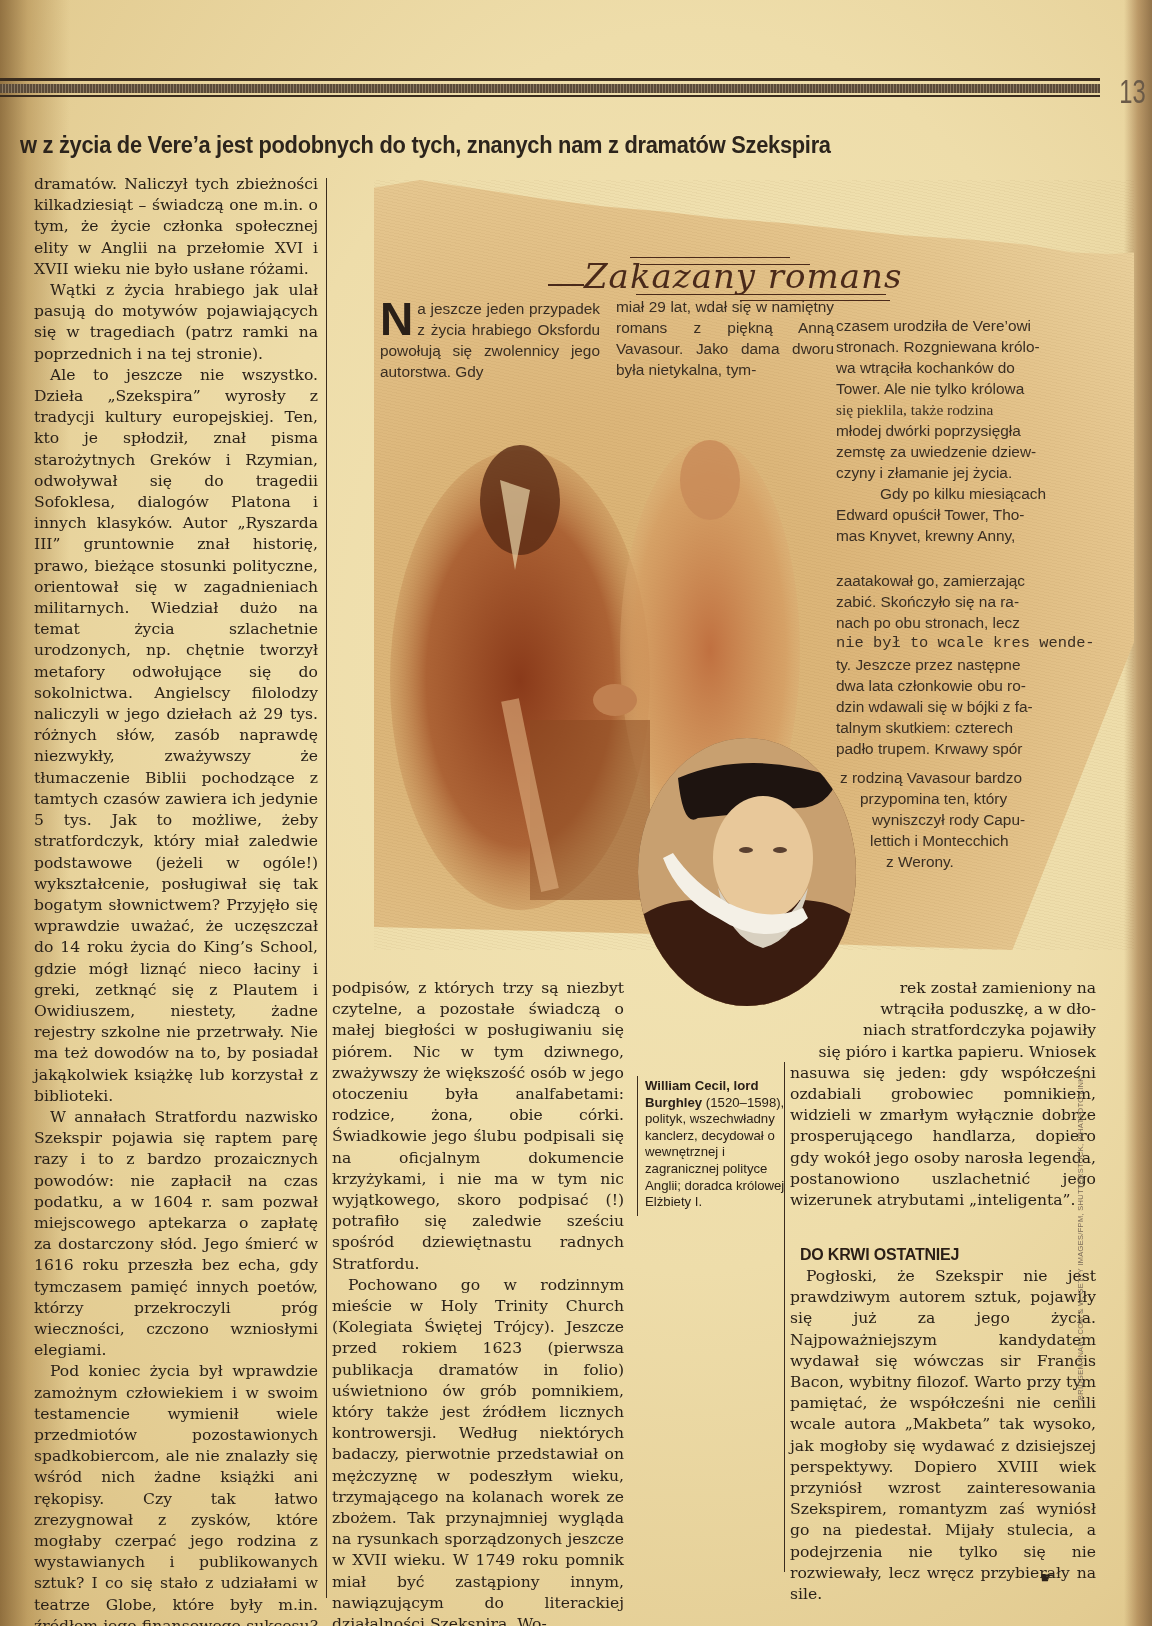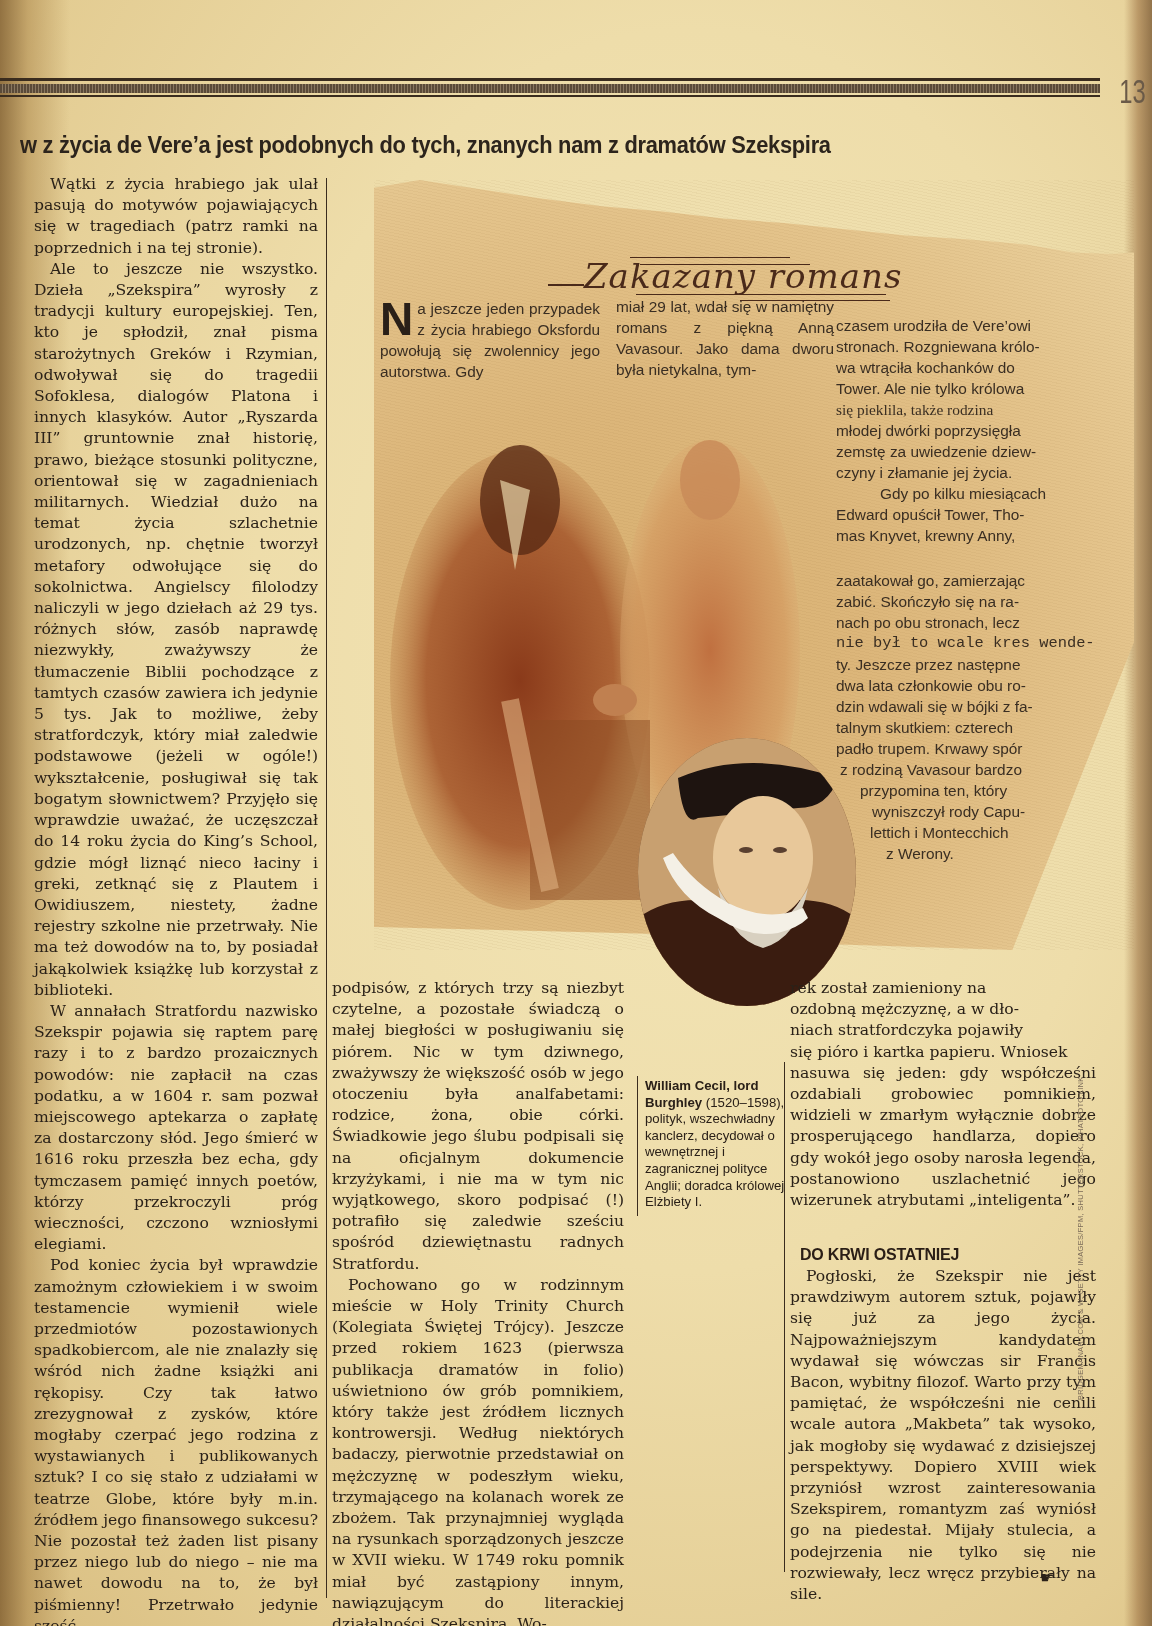--- a/index.html
+++ b/index.html
@@ -104,38 +104,39 @@
   }
   .credit {
     position: absolute; left: 1076px; top: 1400px;
     font-family: "Liberation Sans", sans-serif; font-size: 7.5px; color: #7a6a58;
     transform: rotate(-90deg); transform-origin: left top; white-space: nowrap;
     letter-spacing: 0.3px;
   }
   .end-mark {
     position: absolute; left: 1040px; top: 1568px; font-size: 16px; color: #2a2018;
   }
-  .col3 .rt { display: block; text-align: left; }
+  .col3 .rt { display: block; text-align: right; }
 </style>
 </head>
 <body>
 
 <div class="spine-shadow"></div>
 <div class="right-edge"></div>
 
 <div class="top-rule">
   <div class="l1"></div>
     <div class="l2"></div>
     <div class="l3"></div>
 </div>
 <div class="page-number">13</div>
 
 <h1 class="headline">w z życia de Vere’a jest podobnych do tych, znanych nam z dramatów Szekspira</h1>
 
 <div class="col col1">
+  <p>dramatów. Naliczył tych zbieżności kilkadziesiąt – świadczą one m.in. o tym, że życie członka społecznej elity w Anglii na przełomie XVI i XVII wieku nie było usłane różami.</p>
   <p class="ind">Wątki z życia hrabiego jak ulał pasują do motywów pojawiających się w tragediach (patrz ramki na poprzednich i na tej stronie).</p>
   <p class="ind">Ale to jeszcze nie wszystko. Dzieła „Szekspira” wyrosły z tradycji kultury europejskiej. Ten, kto je spłodził, znał pisma starożytnych Greków i Rzymian, odwoływał się do tragedii Sofoklesa, dialogów Platona i innych klasyków. Autor „Ryszarda III” gruntownie znał historię, prawo, bieżące stosunki polityczne, orientował się w zagadnieniach militarnych. Wiedział dużo na temat życia szlachetnie urodzonych, np. chętnie tworzył metafory odwołujące się do sokolnictwa. Angielscy filolodzy naliczyli w jego dziełach aż 29 tys. różnych słów, zasób naprawdę niezwykły, zważywszy że tłumaczenie Biblii pochodzące z tamtych czasów zawiera ich jedynie 5 tys. Jak to możliwe, żeby stratfordczyk, który miał zaledwie podstawowe (jeżeli w ogóle!) wykształcenie, posługiwał się tak bogatym słownictwem? Przyjęło się wprawdzie uważać, że uczęszczał do 14 roku życia do King’s School, gdzie mógł liznąć nieco łaciny i greki, zetknąć się z Plautem i Owidiuszem, niestety, żadne rejestry szkolne nie przetrwały. Nie ma też dowodów na to, by posiadał jakąkolwiek książkę lub korzystał z biblioteki.</p>
   <p class="ind">W annałach Stratfordu nazwisko Szekspir pojawia się raptem parę razy i to z bardzo prozaicznych powodów: nie zapłacił na czas podatku, a w 1604 r. sam pozwał miejscowego aptekarza o zapłatę za dostarczony słód. Jego śmierć w 1616 roku przeszła bez echa, gdy tymczasem pamięć innych poetów, którzy przekroczyli próg wieczności, czczono wzniosłymi elegiami.</p>
   <p class="ind">Pod koniec życia był wprawdzie zamożnym człowiekiem i w swoim testamencie wymienił wiele przedmiotów pozostawionych spadkobiercom, ale nie znalazły się wśród nich żadne książki ani rękopisy. Czy tak łatwo zrezygnował z zysków, które mogłaby czerpać jego rodzina z wystawianych i publikowanych sztuk? I co się stało z udziałami w teatrze Globe, które były m.in. źródłem jego finansowego sukcesu? Nie pozostał też żaden list pisany przez niego lub do niego – nie ma nawet dowodu na to, że był piśmienny! Przetrwało jedynie sześć</p>
 </div>
 <div class="vrule" style="left:326px; top:178px; height:1420px;"></div>
 
 <div class="torn"></div>
 <div class="torn-texture"></div>
 
@@ -167,21 +168,21 @@
     <span class="sb3-line" style="padding-left: 0px;">mas Knyvet, krewny Anny,</span>
     <span class="sb3-line" style="padding-left: 0px; margin-top: 24px;">zaatakował go, zamierzając</span>
     <span class="sb3-line" style="padding-left: 0px;">zabić. Skończyło się na ra-</span>
     <span class="sb3-line" style="padding-left: 0px;">nach po obu stronach, lecz</span>
     <span class="sb3-line" style="padding-left: 0px; font-family: Liberation Mono, monospace;">nie był to wcale kres wende-</span>
     <span class="sb3-line" style="padding-left: 0px;">ty. Jeszcze przez następne</span>
     <span class="sb3-line" style="padding-left: 0px;">dwa lata członkowie obu ro-</span>
     <span class="sb3-line" style="padding-left: 0px;">dzin wdawali się w bójki z fa-</span>
     <span class="sb3-line" style="padding-left: 0px;">talnym skutkiem: czterech</span>
     <span class="sb3-line" style="padding-left: 0px;">padło trupem. Krwawy spór</span>
-    <span class="sb3-line" style="padding-left: 4px;">z rodziną Vavasour bardzo</span>
+    <span class="sb3-line" style="padding-left: 4px; margin-top: 8px;">z rodziną Vavasour bardzo</span>
     <span class="sb3-line" style="padding-left: 24px;">przypomina ten, który</span>
     <span class="sb3-line" style="padding-left: 36px;">wyniszczył rody Capu-</span>
     <span class="sb3-line" style="padding-left: 34px;">lettich i Montecchich</span>
     <span class="sb3-line" style="padding-left: 50px;">z Werony.</span>
   </div>
 
 <svg class="painting" viewBox="0 0 440 520">
   <defs>
     <radialGradient id="figL" cx="50%" cy="50%" r="60%">
       <stop offset="0%" stop-color="#8a3a1a"></stop>
@@ -223,21 +224,21 @@
 </div>
 <div class="vrule" style="left:637px; top:1076px; height:140px;"></div>
 
 <div class="col col2">
   <p>podpisów, z których trzy są niezbyt czytelne, a pozostałe świadczą o małej biegłości w posługiwaniu się piórem. Nic w tym dziwnego, zważywszy że większość osób w jego otoczeniu była analfabetami: rodzice, żona, obie córki. Świadkowie jego ślubu podpisali się na oficjalnym dokumencie krzyżykami, i nie ma w tym nic wyjątkowego, skoro podpisać (!) potrafiło się zaledwie sześciu spośród dziewiętnastu radnych Stratfordu.</p>
   <p class="ind">Pochowano go w rodzinnym mieście w Holy Trinity Church (Kolegiata Świętej Trójcy). Jeszcze przed rokiem 1623 (pierwsza publikacja dramatów in folio) uświetniono ów grób pomnikiem, który także jest źródłem licznych kontrowersji. Według niektórych badaczy, pierwotnie przedstawiał on mężczyznę w podeszłym wieku, trzymającego na kolanach worek ze zbożem. Tak przynajmniej wygląda na rysunkach sporządzonych jeszcze w XVII wieku. W 1749 roku pomnik miał być zastąpiony innym, nawiązującym do literackiej działalności Szekspira. Wo-</p>
 </div>
 
 <div class="col col3">
   <span class="rt">rek został zamieniony na</span>
-  <span class="rt">ozdobną mężczyznę, a w dło-</span>
+  <span class="rt">wtrąciła poduszkę, a w dło-</span>
   <span class="rt">niach stratfordczyka pojawiły</span>
   <span class="rt">się pióro i kartka papieru. Wniosek</span>
   <p>nasuwa się jeden: gdy współcześni ozdabiali grobowiec pomnikiem, widzieli w zmarłym wyłącznie dobrze prosperującego handlarza, dopiero gdy wokół jego osoby narosła legenda, postanowiono uszlachetnić jego wizerunek atrybutami „inteligenta”.</p>
 </div>
 <div class="vrule" style="left:784px; top:1062px; height:510px;"></div>
 
 <h2 class="subhead">DO KRWI OSTATNIEJ</h2>
 <div class="col col3" style="top:1266px;">
   <p class="ind">Pogłoski, że Szekspir nie jest prawdziwym autorem sztuk, pojawiły się już za jego życia. Najpoważniejszym kandydatem wydawał się wówczas sir Francis Bacon, wybitny filozof. Warto przy tym pamiętać, że współcześni nie cenili wcale autora „Makbeta” tak wysoko, jak mogłoby się wydawać z dzisiejszej perspektywy. Dopiero XVIII wiek przyniósł wzrost zainteresowania Szekspirem, romantyzm zaś wyniósł go na piedestał. Mijały stulecia, a podejrzenia nie tylko się nie rozwiewały, lecz wręcz przybierały na sile.</p>
 </div>

